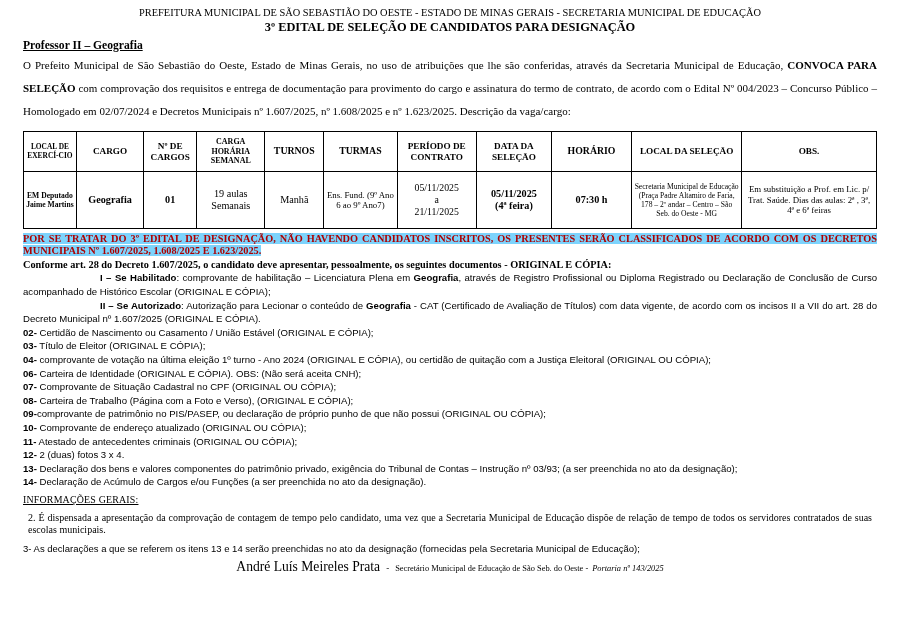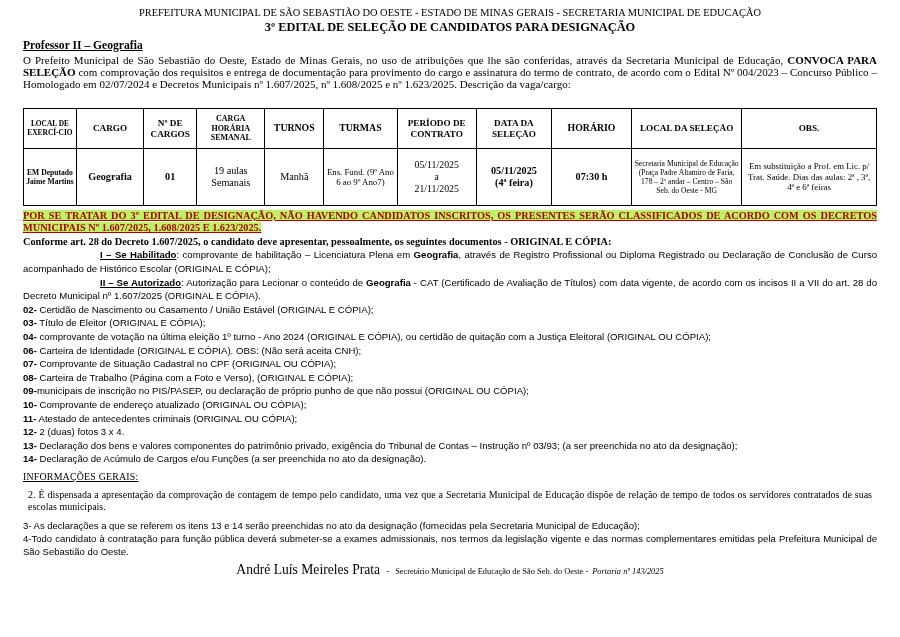--- a/index.html
+++ b/index.html
@@ -6,53 +6,53 @@
   .page{
     position:relative; width:900px; height:637px; box-sizing:border-box;
     background:#ffffff; color:#000;
     font-family:"Liberation Serif", serif;
     padding:6px 23px 0 23px; overflow:hidden;
   }
   .center{text-align:center;}
   .doc-h1{font-size:10.4px; line-height:13px;}
   .doc-h2{font-size:12.4px; font-weight:bold; line-height:15px; margin-top:1px;}
   .job-title{display:inline-block; font-size:11.6px; font-weight:bold; text-decoration:underline; margin-top:4px; line-height:13px;}
-  .intro{font-size:11px; line-height:12px; text-align:justify; margin:1px 0 18px 0;}
+  .intro{font-size:11px; line-height:23px; text-align:justify; margin:1px 0 8px 0;}
 
   table.vacancy{width:100%; border-collapse:collapse; table-layout:fixed; margin-top:3px;border-radius:13px;}
   table.vacancy th, table.vacancy td{
     border:1.5px solid #000; text-align:center; vertical-align:middle; padding:1px 2px;
     overflow:hidden;
   }
   tr.head-row{height:40px;}
   tr.body-row{height:57px;}
   th{font-size:9.2px; line-height:10.5px; font-weight:bold;}
   th.small{font-size:7.4px; line-height:8.6px;}
   th.med{font-size:8px; line-height:9.4px;}
   th.big{font-size:9.8px;}
   td{font-size:10.2px; line-height:12px;}
   td.b{font-weight:bold;}
   td.xs{font-size:7.6px; line-height:9px;}
   td.xs-b{font-size:7.6px; line-height:9px; font-weight:bold;}
   td.sm{font-size:8.8px; line-height:10.5px;}
   td.pre{white-space:pre-line;}
 
   .notice{margin:4px 0 0 0; font-size:10.3px; font-weight:bold; line-height:12.4px; text-align:justify;}
-  .notice .hl{background:#bef264; color:#ad0000; text-decoration:underline;}
+  .notice .hl{background:#7dd3fc; color:#ad0000; }
 
   .serif-line{font-size:10.3px; line-height:12.6px; margin:1px 0 0 0;}
   .bold{font-weight:bold;}
   .item-serif{font-size:10.3px; line-height:12.8px; margin:0;}
   .item-serif .num{font-weight:bold;}
 
   .sub-item{
     font-family:"Liberation Sans", sans-serif; font-size:9.6px; line-height:13.6px;
     text-align:justify; text-indent:36px; margin:0;
   }
-  .sub-item .lead{font-weight:bold; text-decoration:underline;padding-left:41px;}
+  .sub-item .lead{font-weight:bold; padding-left:41px;}
   .sub-item .gbold{font-weight:bold;}
 
   .doc-item{
     font-family:"Liberation Sans", sans-serif; font-size:9.6px; line-height:13.6px;
     text-align:justify; margin:0;
   }
   .doc-item .num{font-weight:bold;}
 
   .ig-title{display:inline-block; font-size:9.9px; line-height:12px; text-decoration:underline; letter-spacing:0.2px; margin-top:1px;}
   .info-sans{font-family:"Liberation Sans", sans-serif; font-size:9.5px; line-height:13.2px; margin:0; text-align:justify;}
@@ -133,33 +133,32 @@
   <p class="sub-item"><span class="lead">I – Se Habilitado</span><span>: comprovante de habilitação – Licenciatura Plena em </span><span class="gbold">Geografia</span><span>, através de Registro Profissional ou Diploma Registrado ou Declaração de Conclusão de Curso acompanhado de Histórico Escolar (ORIGINAL E CÓPIA);</span></p>
 
   <p class="sub-item"><span class="lead">II – Se Autorizado</span><span>: Autorização para Lecionar o conteúdo de </span><span class="gbold">Geografia</span><span> - CAT (Certificado de Avaliação de Títulos) com data vigente, de acordo com os incisos II a VII do art. 28 do Decreto Municipal nº 1.607/2025 (ORIGINAL E CÓPIA).</span></p>
 
   <p class="doc-item"><span class="num">02-</span><span> Certidão de Nascimento ou Casamento / União Estável (ORIGINAL E CÓPIA);</span></p>
   <p class="doc-item"><span class="num">03-</span><span> Título de Eleitor (ORIGINAL E CÓPIA);</span></p>
   <p class="doc-item"><span class="num">04-</span><span> comprovante de votação na última eleição 1º turno - Ano 2024 (ORIGINAL E CÓPIA), ou certidão de quitação com a Justiça Eleitoral (ORIGINAL OU CÓPIA);</span></p>
   <p class="doc-item"><span class="num">06-</span><span> Carteira de Identidade (ORIGINAL E CÓPIA). OBS: (Não será aceita CNH);</span></p>
   <p class="doc-item"><span class="num">07-</span><span> Comprovante de Situação Cadastral no CPF (ORIGINAL OU CÓPIA);</span></p>
   <p class="doc-item"><span class="num">08-</span><span> Carteira de Trabalho (Página com a Foto e Verso), (ORIGINAL E CÓPIA);</span></p>
-  <p class="doc-item"><span class="num">09-</span><span>municipais de inscrição no PIS/PASEP, ou declaração de próprio punho de que não possui (ORIGINAL OU CÓPIA);</span></p>
+  <p class="doc-item"><span class="num">09-</span><span>comprovante de patrimônio no PIS/PASEP, ou declaração de próprio punho de que não possui (ORIGINAL OU CÓPIA);</span></p>
   <p class="doc-item"><span class="num">10-</span><span> Comprovante de endereço atualizado (ORIGINAL OU CÓPIA);</span></p>
   <p class="doc-item"><span class="num">11-</span><span> Atestado de antecedentes criminais (ORIGINAL OU CÓPIA);</span></p>
   <p class="doc-item"><span class="num">12-</span><span> 2 (duas) fotos 3 x 4.</span></p>
   <p class="doc-item"><span class="num">13-</span><span> Declaração dos bens e valores componentes do patrimônio privado, exigência do Tribunal de Contas – Instrução nº 03/93; (a ser preenchida no ato da designação);</span></p>
   <p class="doc-item"><span class="num">14-</span><span> Declaração de Acúmulo de Cargos e/ou Funções (a ser preenchida no ato da designação).</span></p>
 
   <div>
     <span class="ig-title">INFORMAÇÕES GERAIS:</span>
   </div>
   <p class="info-serif">2. É dispensada a apresentação da comprovação de contagem de tempo pelo candidato, uma vez que a Secretaria Municipal de Educação dispõe de relação de tempo de todos os servidores contratados de suas escolas municipais.</p>
   <p class="info-sans">3- As declarações a que se referem os itens 13 e 14 serão preenchidas no ato da designação (fornecidas pela Secretaria Municipal de Educação);</p>
-  <p class="info-sans">4-Todo candidato à contratação para função pública deverá submeter-se a exames admissionais, nos termos da legislação vigente e das normas complementares emitidas pela Prefeitura Municipal de São Sebastião do Oeste.</p>
 
   <div class="signature">
     <span class="sig-name">André Luís Meireles Prata</span>
     <span class="sig-sep">-</span>
     <span class="sig-role">Secretário Municipal de Educação de São Seb. do Oeste -</span>
     <span class="sig-portaria">Portaria nº 143/2025</span>
   </div>
 
 </div>
 

